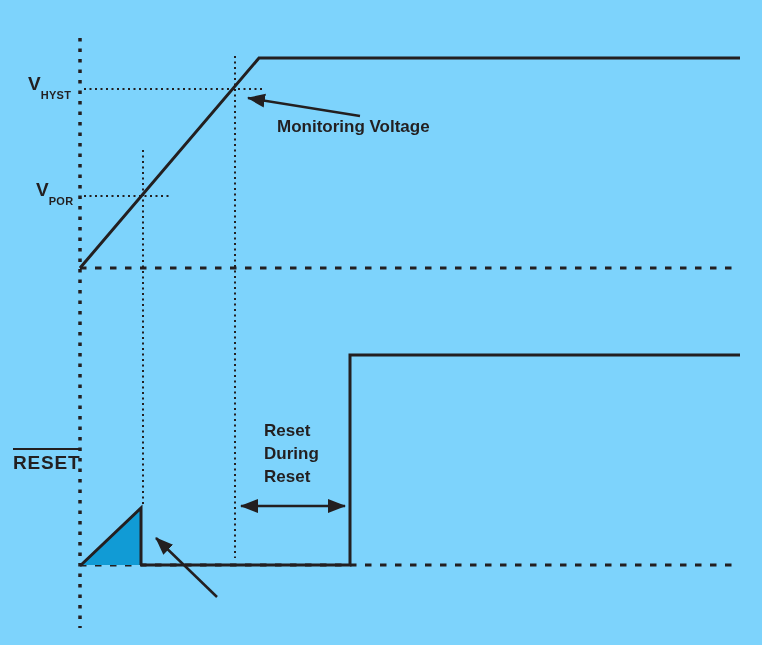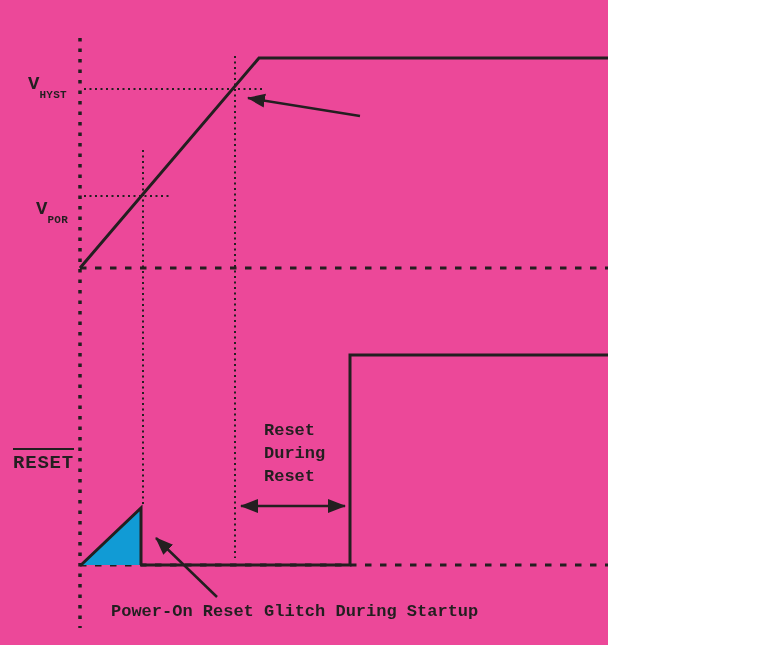--- a/index.html
+++ b/index.html
@@ -1,21 +1,21 @@
 <!DOCTYPE html>
 <html><head>
 <meta charset="utf-8">
 <style>
   html, body { margin: 0; padding: 0; background: #ffffff; }
   .canvas {
     position: relative;
-    width: 608px;
+    width: 762px;
     height: 645px;
-    background: #ec4899;
-    font-family: Liberation Mono, monospace;
+    background: #7dd3fc;
+    font-family: Liberation Sans, sans-serif;
     color: #231f20;
     overflow: hidden;
   }
   .canvas svg { position: absolute; left: 0; top: 0; }
   .lbl {
     position: absolute;
     font-weight: 700;
     color: #231f20;
     white-space: nowrap;
   }
@@ -70,30 +70,30 @@
       <line x1="360" y1="116" x2="248" y2="98" stroke-width="2.5" marker-end="url(#ah)"></line>
       <line x1="217" y1="597" x2="156" y2="538" stroke-width="2.5" marker-end="url(#ah)"></line>
       <line x1="241" y1="506" x2="345" y2="506" stroke-width="2.5" marker-start="url(#ah)" marker-end="url(#ah)"></line>
     </g>
   </svg>
 
   <div class="lbl sig" style="left:28px; top:73px;">
     <span>V</span><sub>HYST</sub>
   </div>
 
-  <div class="lbl sig" style="left:36px; top:198px;">
+  <div class="lbl sig" style="left:36px; top:179px;">
     <span>V</span><sub>POR</sub>
   </div>
 
   <div class="lbl sig" style="left:13px; top:448px;">
     <span class="overbar">RESET</span>
   </div>
 
+  <div class="lbl ann" style="left:277px; top:117px;">Monitoring Voltage</div>
 
   <div class="lbl ann timeout" style="left:264px; top:419px;">
     <div>Reset</div>
     <div>During</div>
     <div>Reset</div>
   </div>
 
-  <div class="lbl ann" style="left:111px; top:602px;">Power-On Reset Glitch During Startup</div>
 
 </div>
 
 </body></html>

